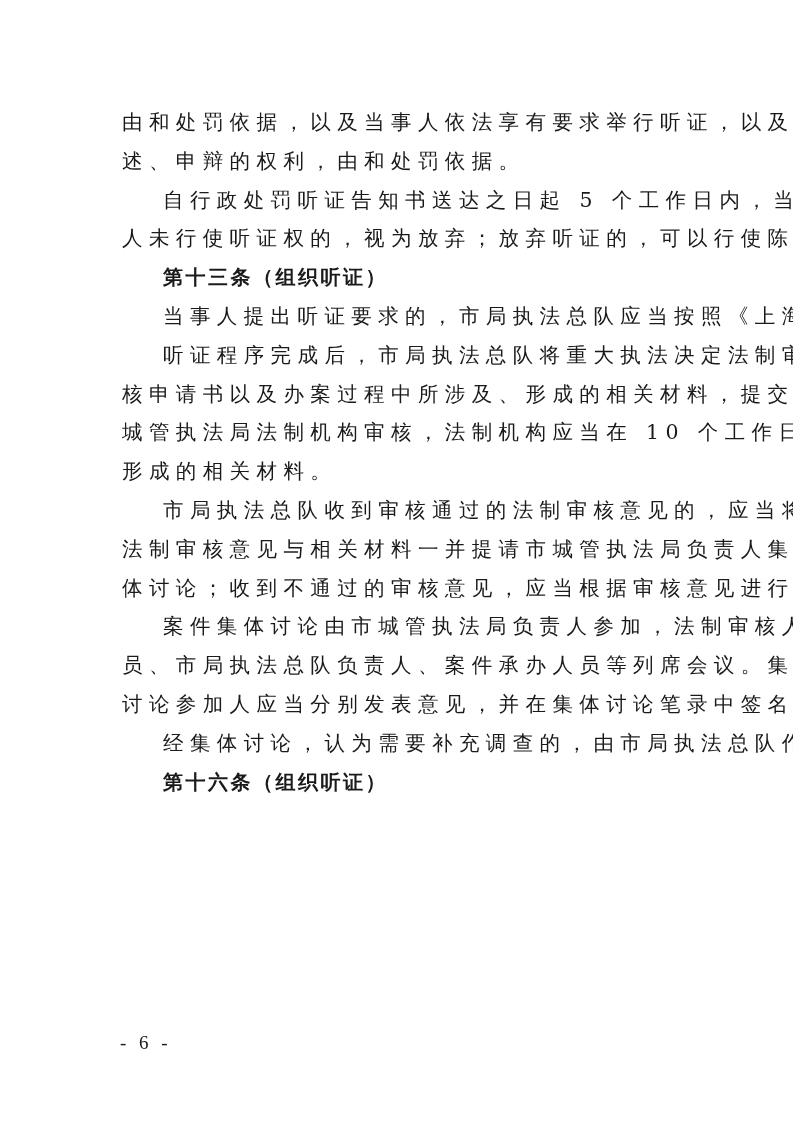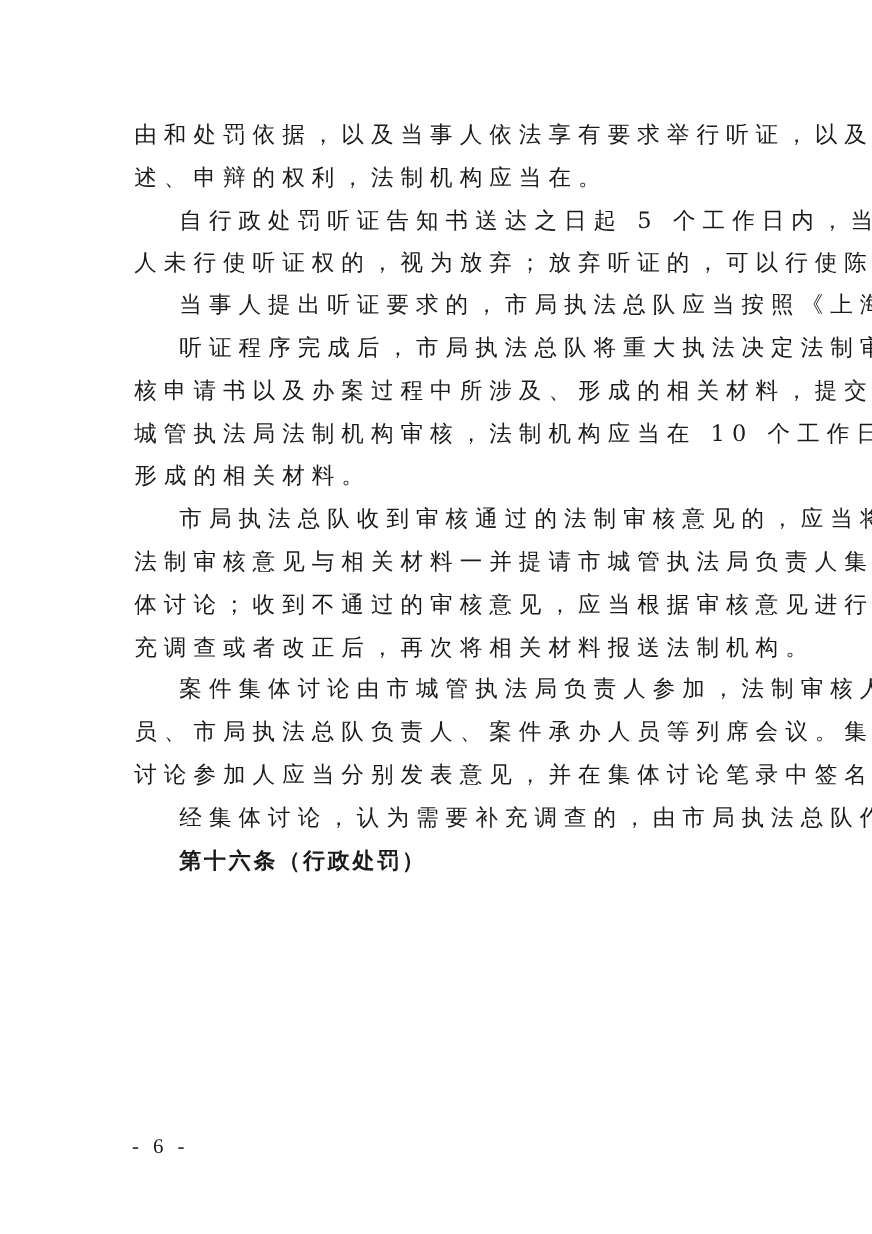--- a/index.html
+++ b/index.html
@@ -14,32 +14,32 @@
              letter-spacing: 2.5px; font-size: 20px; }
   .footer { position: absolute; left: 120px; top: 1032px; font-size: 19px;
             font-family: "Liberation Serif", serif; letter-spacing: 4px; }
 </style>
 </head>
 <body>
 
 <div class="page">
   <div class="content">
     <div class="line">由和处罚依据，以及当事人依法享有要求举行听证，以及陈</div>
-    <div class="line">述、申辩的权利，法制机构应当在。</div>
+    <div class="line">述、申辩的权利，由和处罚依据。</div>
     <div class="line indent">自行政处罚听证告知书送达之日起 5 个工作日内，当事</div>
     <div class="line">人未行使听证权的，视为放弃；放弃听证的，可以行使陈述、</div>
+    <div class="line indent heading">第十三条（组织听证）</div>
     <div class="line indent">当事人提出听证要求的，市局执法总队应当按照《上海</div>
     <div class="line indent">听证程序完成后，市局执法总队将重大执法决定法制审</div>
     <div class="line">核申请书以及办案过程中所涉及、形成的相关材料，提交市</div>
     <div class="line">城管执法局法制机构审核，法制机构应当在 10 个工作日内</div>
     <div class="line">形成的相关材料。</div>
     <div class="line indent">市局执法总队收到审核通过的法制审核意见的，应当将</div>
     <div class="line">法制审核意见与相关材料一并提请市城管执法局负责人集</div>
     <div class="line">体讨论；收到不通过的审核意见，应当根据审核意见进行补</div>
-    <div class="line">充调查或者改正后，再次将相关材料报送法制机构。</div>
     <div class="line indent">案件集体讨论由市城管执法局负责人参加，法制审核人</div>
     <div class="line">员、市局执法总队负责人、案件承办人员等列席会议。集体</div>
     <div class="line">讨论参加人应当分别发表意见，并在集体讨论笔录中签名。</div>
     <div class="line indent">经集体讨论，认为需要补充调查的，由市局执法总队作</div>
-    <div class="line indent heading">第十六条（行政处罚）</div>
+    <div class="line indent heading">第十六条（组织听证）</div>
   </div>
   <div class="footer">- 6 -</div>
 </div>
 
 </body></html>

